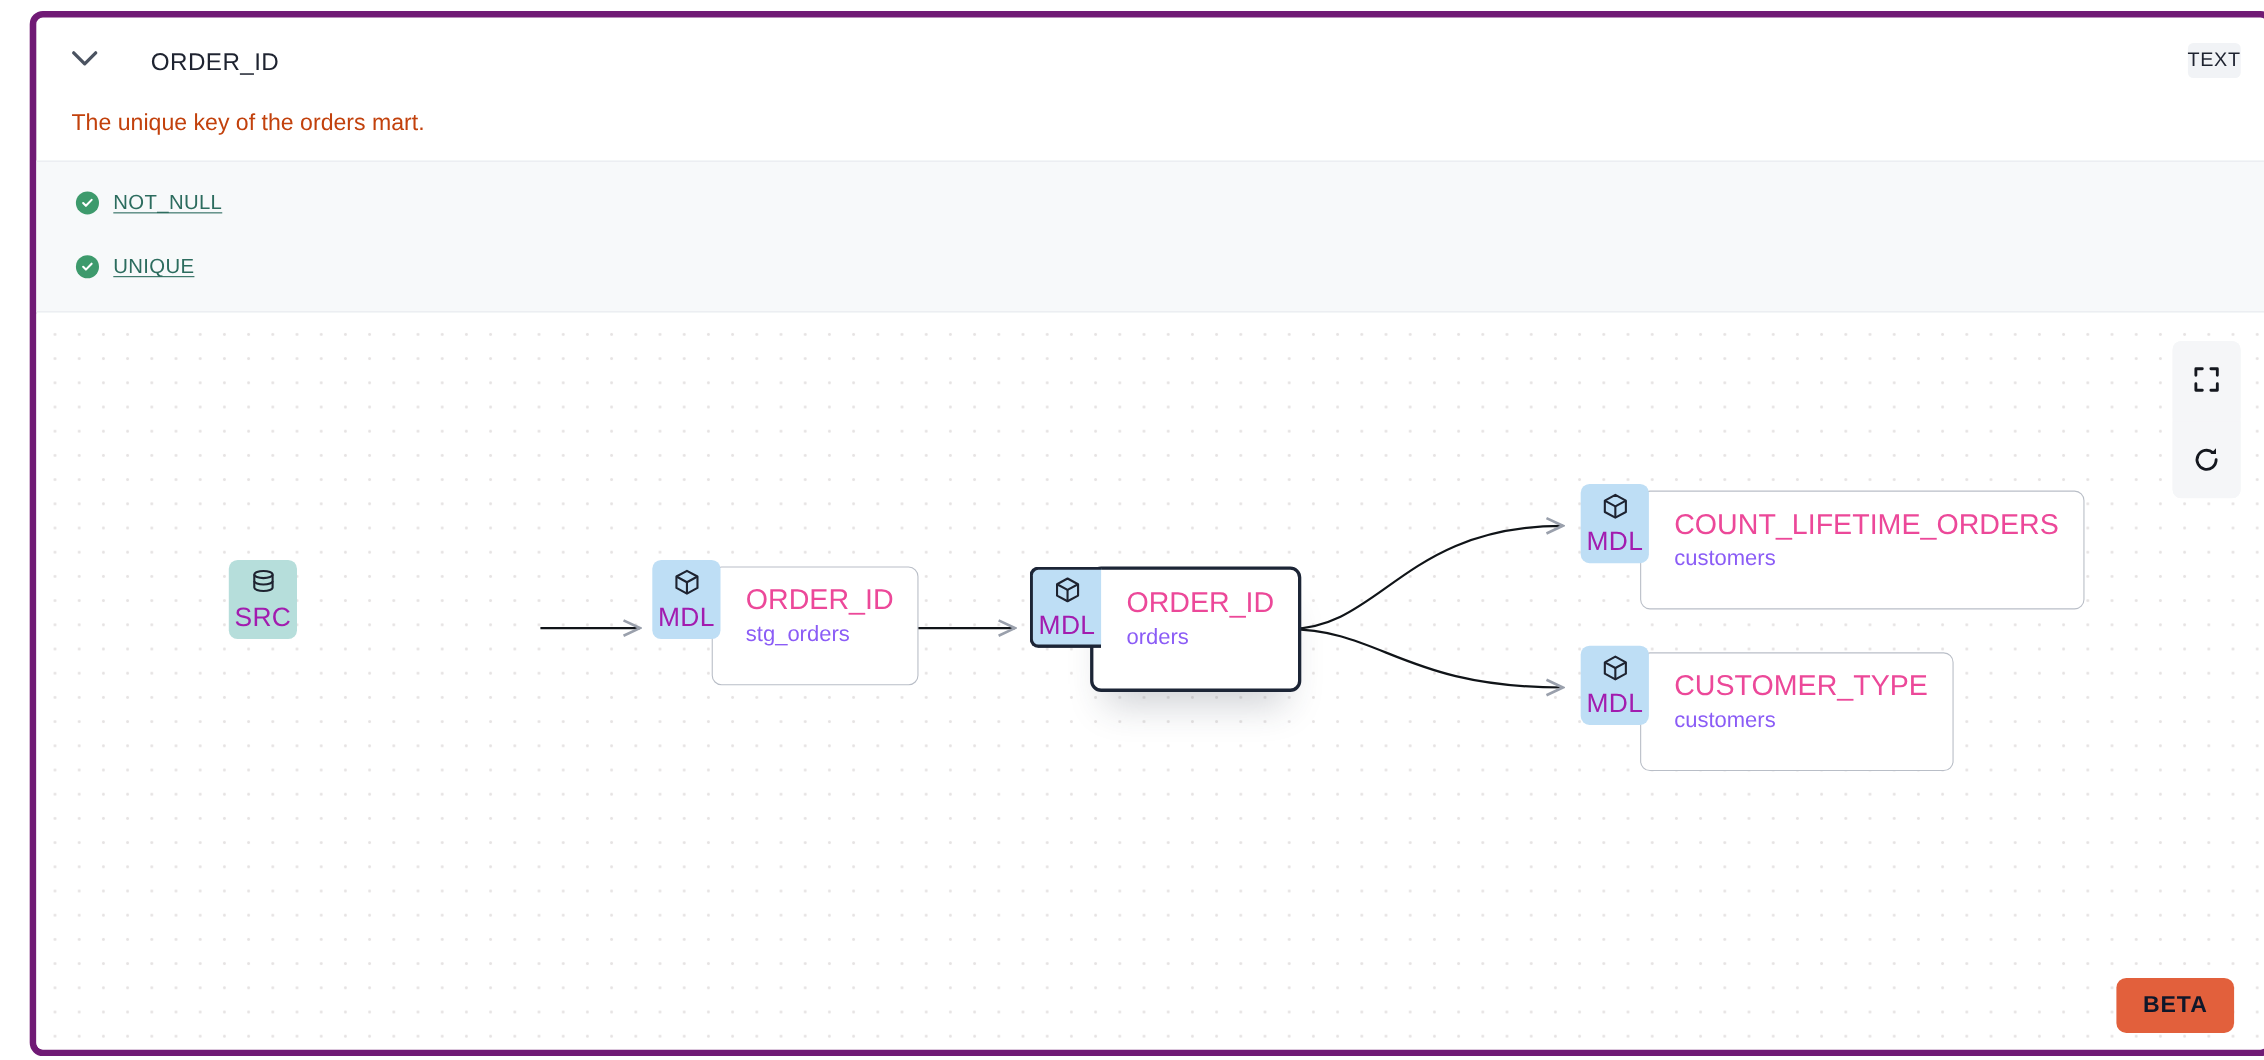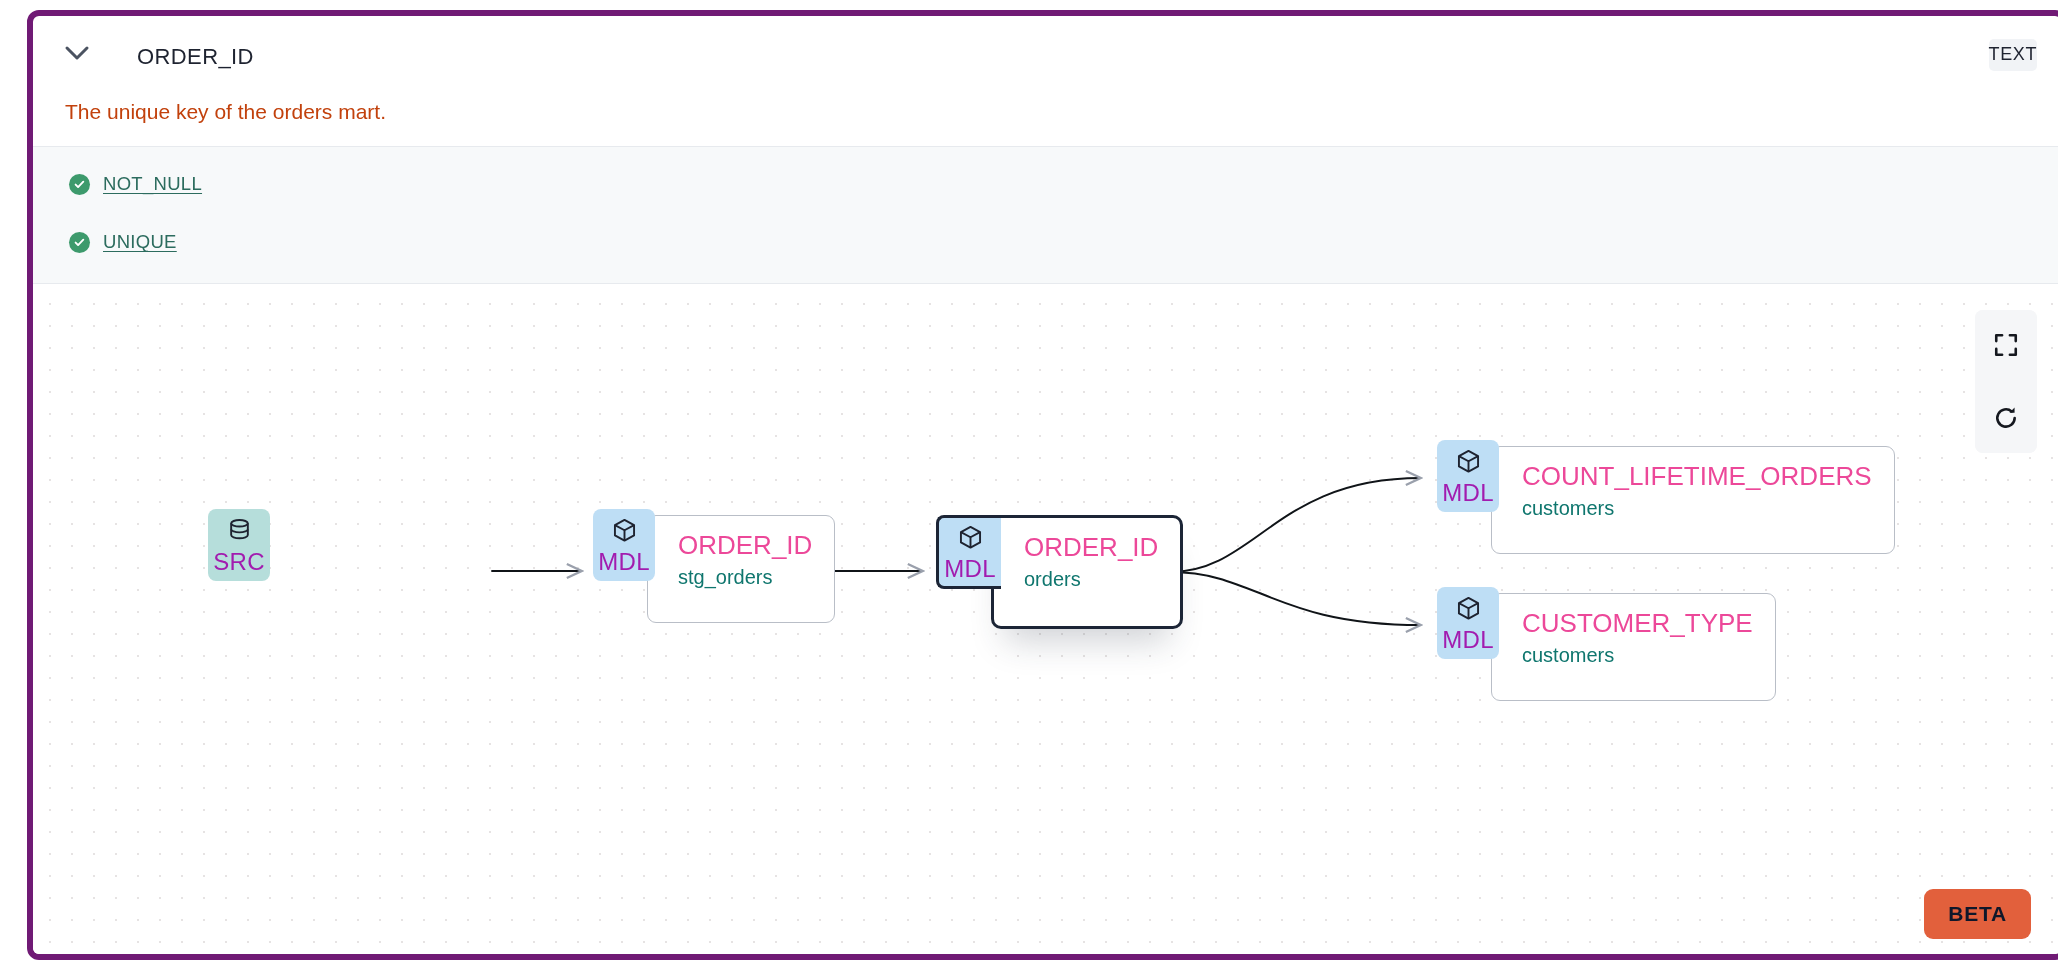--- a/index.html
+++ b/index.html
@@ -188,21 +188,21 @@
   }
 
   .node-name {
     font-size: 26px;
     color: #ec4899;
     line-height: 1.18;
     white-space: nowrap;
   }
   .node-sub {
     font-size: 20px;
-    color: #0f766e;
+    color: #8b5cf6;
     margin-top: 5px;
     line-height: 1.15;
     white-space: nowrap;
   }
 
   
   .node.selected .node-badge {
     border: 3px solid #1c2536;
     border-right: none;
     border-radius: 8px 0 0 8px;

